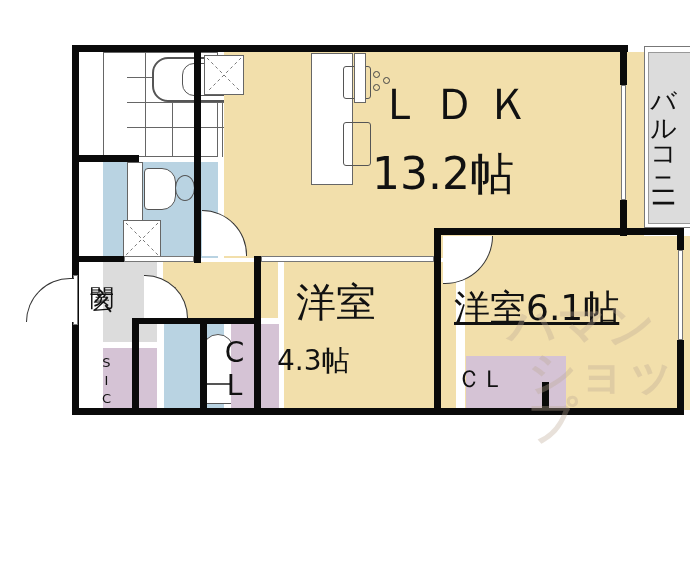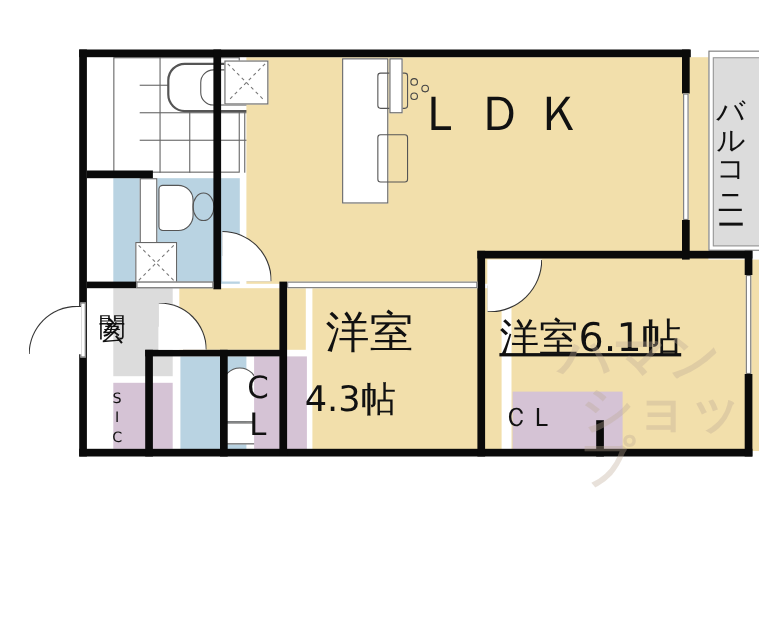--- a/index.html
+++ b/index.html
@@ -115,23 +115,24 @@
   </div>
   <div class="xbox" style="left:180px;top:55px;width:40px;height:40px;">
     <svg width="38" height="38">
         <line x1="2" y1="2" x2="36" y2="36" stroke="#777" stroke-dasharray="3,3"></line>
         <line x1="36" y1="2" x2="2" y2="36" stroke="#777" stroke-dasharray="3,3"></line>
       </svg>
   </div>
   <div class="abs" style="left:306px;top:53px;width:12px;height:50px;background:#fff;border:1px solid #666;"></div>
 
   <div class="label" style="left:355px;top:82px;font-size:44px;letter-spacing:10px;">ＬＤＫ</div>
+  <div class="label" style="left:348px;top:152px;font-size:44px;">13.2帖</div>
 
   <div class="label" style="left:272px;top:282px;font-size:40px;">洋室</div>
-  <div class="label" style="left:253px;top:347px;font-size:32px;text-align:center;">4.3帖</div>
+  <div class="label" style="left:253px;top:347px;font-size:28px;text-align:center;">4.3帖</div>
 
   <div class="label" style="left:430px;top:290px;font-size:36px;text-decoration:underline;">洋室6.1帖</div>
 
   <div class="label" style="left:627px;top:72px;font-size:26px;writing-mode:vertical-rl;">バルコニー</div>
 
   <div class="label" style="left:66px;top:268px;font-size:24px;writing-mode:vertical-rl;">玄関</div>
   <div class="label" style="left:76px;top:355px;font-size:13px;writing-mode:vertical-rl;text-orientation:upright;letter-spacing:3px;">SIC</div>
 
   <div class="label" style="left:196px;top:336px;font-size:28px;writing-mode:vertical-rl;text-orientation:upright;">CL</div>
   <div class="label" style="left:433px;top:367px;font-size:24px;">ＣＬ</div>

